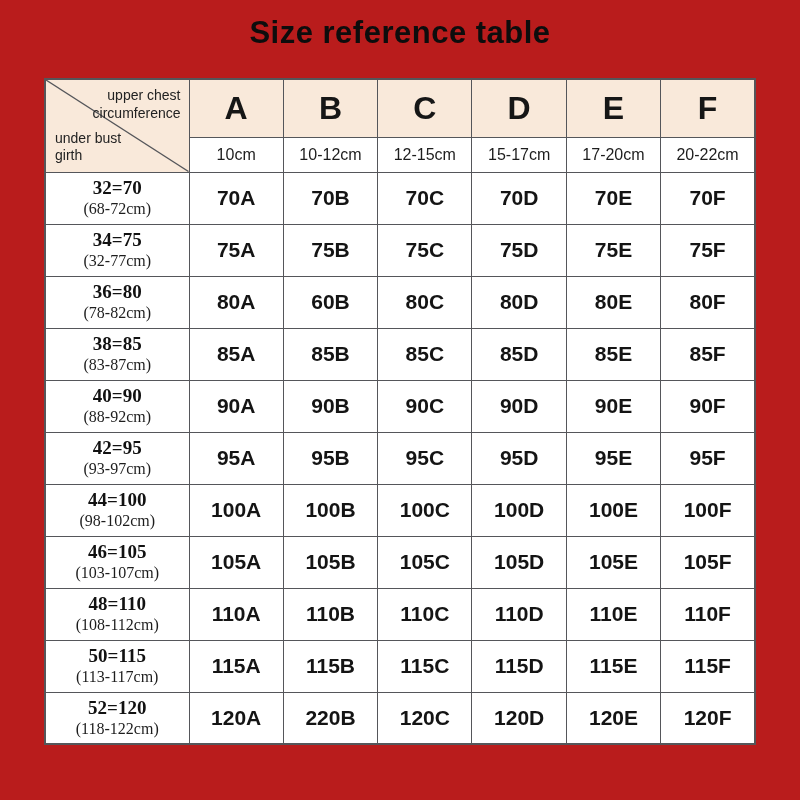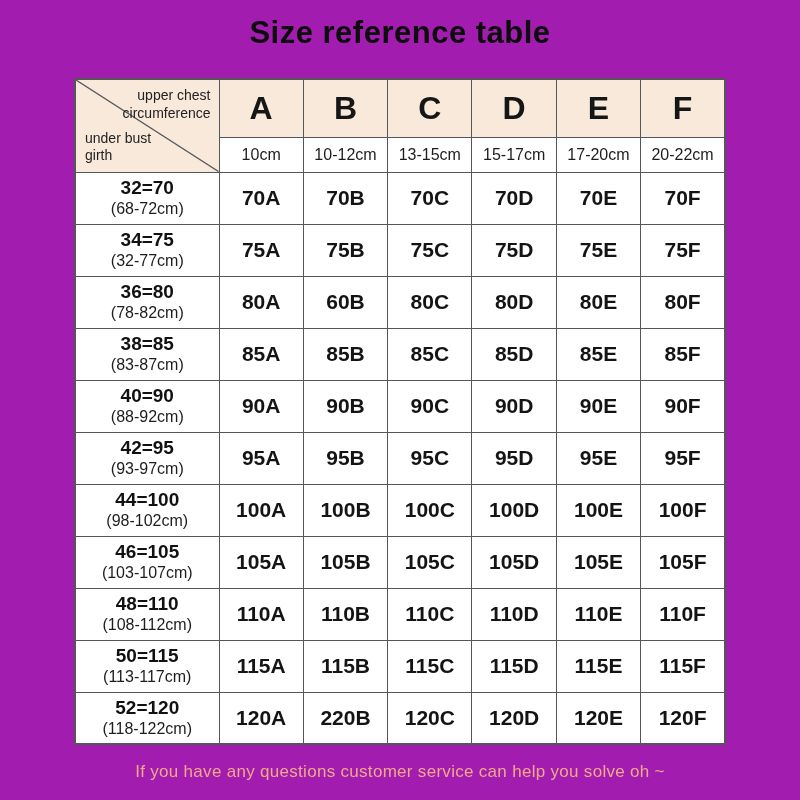--- a/index.html
+++ b/index.html
@@ -1,30 +1,30 @@
 <!DOCTYPE html>
 <html style="--header-bg: #f9e9da; --border: #55565a; --footer-text: #efa98a;"><head>
 <meta charset="utf-8">
 <style>
   * { margin: 0; padding: 0; box-sizing: border-box; }
   html, body { width: 800px; height: 800px; background: #ffffff; }
   body { font-family: "Liberation Sans", sans-serif; color: #111; }
-  .page { position: relative; width: 800px; height: 800px; background: #a21caf; }
+  .page { position: relative; width: 800px; height: 800px; background: #b91c1c; }
 
   .title {
     padding-top: 15px;
     text-align: center;
     font-size: 31px;
     font-weight: 800;
     letter-spacing: 0.5px;
     color: #0d0d0d;
   }
 
   table.size-table {
-    width: 652px;
+    width: 712px;
     margin: 27px auto 0;
     border-collapse: collapse;
     table-layout: fixed;
     border: 2px solid var(--border, #55565a);
   }
   table.size-table th, table.size-table td {
     border: 1px solid var(--border, #55565a);
   }
 
   col.label-col { width: 144px; }
@@ -81,20 +81,21 @@
     color: #222;
     margin-top: 25px;
   }
 
   th.rowlabel {
     height: 52px;
     background: #fff;
     text-align: center;
     vertical-align: middle;
     padding: 2px 0;
+    font-family: Liberation Serif, serif;
   }
   .row-size { font-size: 19px; font-weight: 700; line-height: 1.2; color: #111; }
   .row-range { font-size: 16px; font-weight: 400; line-height: 1.15; color: #1d1d1d; }
 
   td.cell {
     height: 52px;
     background: #fff;
     text-align: center;
     vertical-align: middle;
     font-size: 21px;
@@ -140,21 +141,21 @@
         <th class="cup">A</th>
         <th class="cup">B</th>
         <th class="cup">C</th>
         <th class="cup">D</th>
         <th class="cup">E</th>
         <th class="cup">F</th>
       </tr>
       <tr>
         <th class="range">10cm</th>
         <th class="range">10-12cm</th>
-        <th class="range">13-15cm</th>
+        <th class="range">12-15cm</th>
         <th class="range">15-17cm</th>
         <th class="range">17-20cm</th>
         <th class="range">20-22cm</th>
       </tr>
     </thead>
     <tbody id="size-tbody">
   <tr>
     <th class="rowlabel">
       <div class="row-size">32=70</div>
       <div class="row-range">(68-72cm)</div>
@@ -292,15 +293,14 @@
     <td class="cell">120A</td>
     <td class="cell">220B</td>
     <td class="cell">120C</td>
     <td class="cell">120D</td>
     <td class="cell">120E</td>
     <td class="cell">120F</td>
   </tr>
 </tbody>
   </table>
 
-  <p class="footer-note">If you have any questions customer service can help you solve oh ~</p>
 
 </div>
 
 </body></html>

